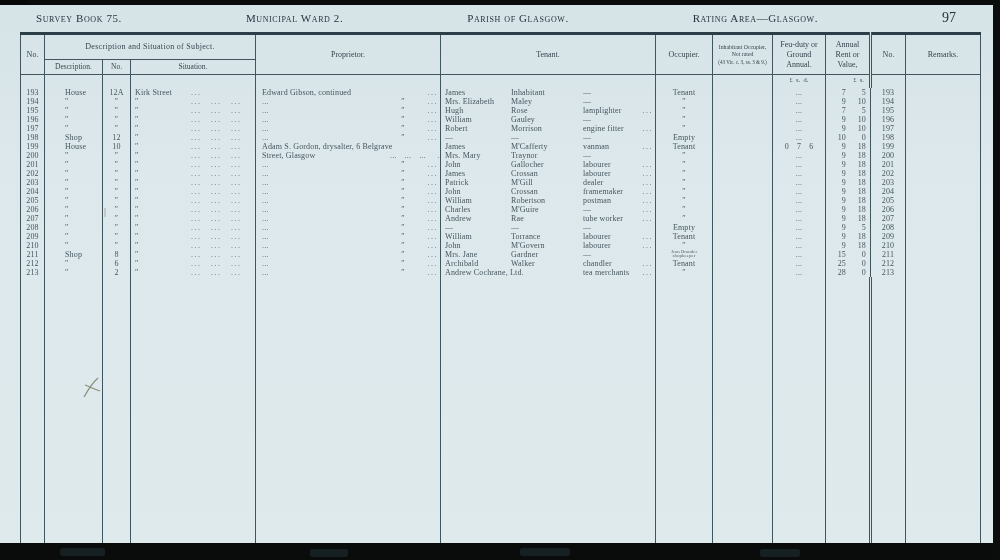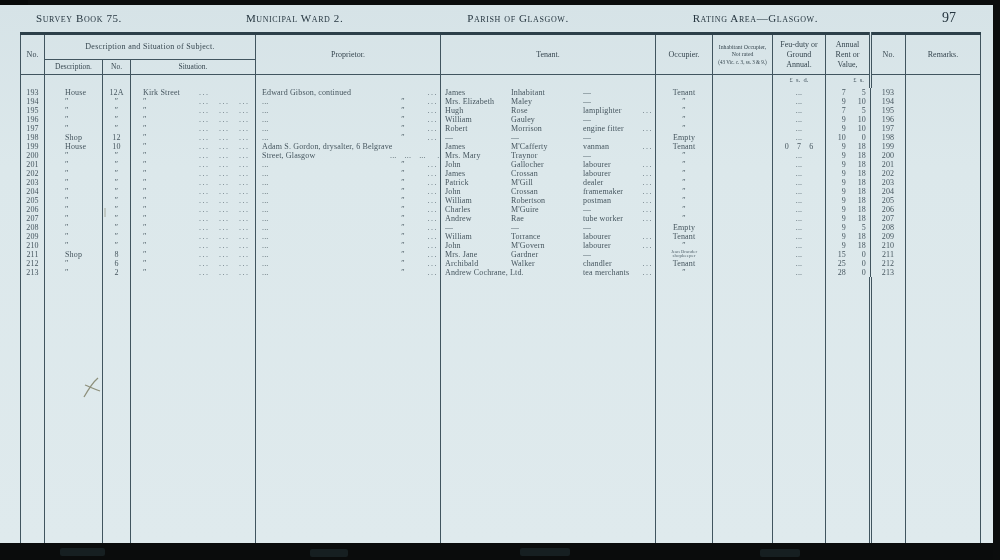--- a/index.html
+++ b/index.html
@@ -40,21 +40,21 @@
   .money-feu{text-align:center;}
   .money-rent{text-align:right;padding-right:5px;}
 
   tr.data-row td{height:9px;font-size:8px;line-height:9px;border-top:none;border-bottom:none;
                  white-space:nowrap;vertical-align:top;letter-spacing:.15px;}
   .cellflex{display:flex;width:100%;align-items:baseline;}
   .dots{letter-spacing:1.5px;color:#52626c;}
   .c-no{text-align:center;}
   .c-desc{padding-left:20px;}
   .c-stno{text-align:center;}
-  .sit-name{width:56px;padding-left:2px;flex:none;margin-left:8px;}
+  .sit-name{width:56px;padding-left:2px;flex:none;}
   .sit-dots{flex:1;}
   .prop-a{width:128px;padding-left:4px;flex:none;white-space:nowrap;}
   .prop-b{flex:1;text-align:center;white-space:nowrap;}
   .prop-c{width:22px;text-align:right;flex:none;}
   .t1{width:66px;padding-left:2px;flex:none;white-space:nowrap;}
   .t2{width:70px;flex:none;white-space:nowrap;}
   .t3{flex:1;padding-left:2px;white-space:nowrap;}
   .t4{width:16px;text-align:right;flex:none;}
   .c-occ{text-align:center;}
   .occ-sub{display:block;font-size:5px;line-height:4.2px;white-space:pre-line;color:#5b6b74;letter-spacing:0;}

